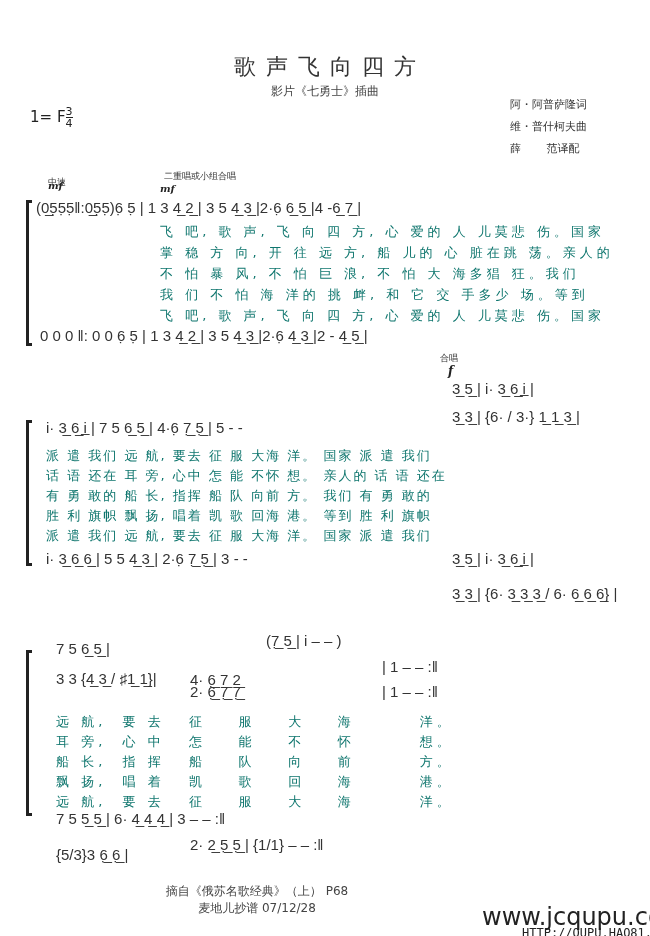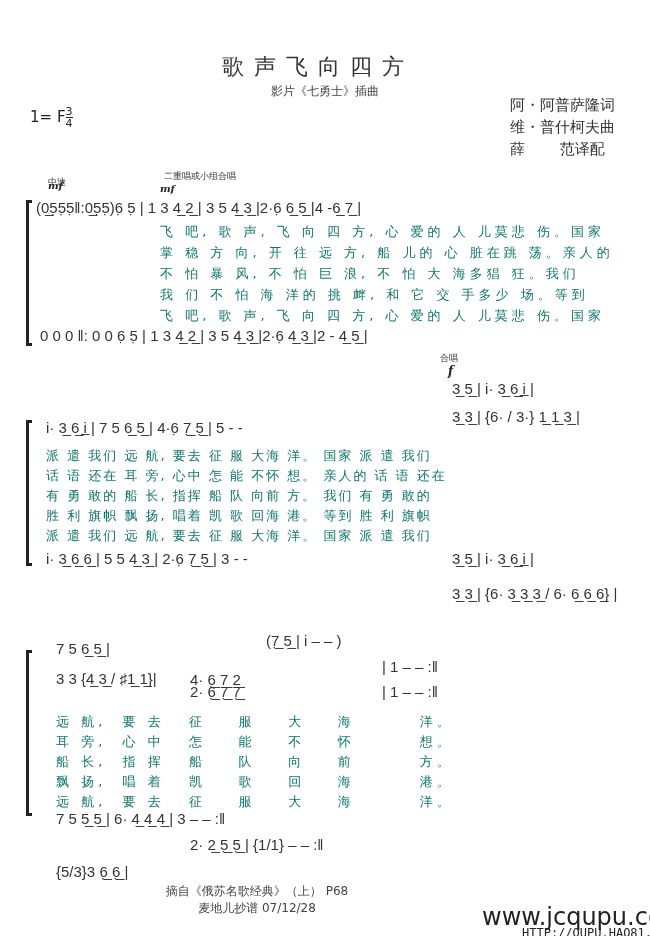--- a/index.html
+++ b/index.html
@@ -1,25 +1,25 @@
 <!DOCTYPE html>
 <html><head>
 <meta charset="utf-8">
 <style>
   html,body{margin:0;padding:0;background:#fff;}
   body{width:650px;height:936px;position:relative;overflow:hidden;
        font-family:"DejaVu Sans","Liberation Sans",sans-serif;color:#222;}
   .abs{position:absolute;white-space:nowrap;}
-  .title{left:0;width:636px;text-align:center;top:52px;font-size:22px;letter-spacing:10px;font-family:"DejaVu Serif",serif;color:#333;}
+  .title{left:0;width:636px;text-align:center;top:52px;font-size:22px;letter-spacing:10px;font-family:"DejaVu Serif",serif;color:#333;padding-left:12px;}
   .subtitle{left:0;width:650px;text-align:center;top:83px;font-size:12px;color:#444;font-family:"DejaVu Serif",serif;}
   .key{left:30px;top:106px;font-size:15px;}
   .frac{display:inline-block;vertical-align:middle;text-align:center;font-size:11px;line-height:11px;}
   .frac span{display:block;}
   .frac .num{border-bottom:1px solid #222;}
-  .credits{left:510px;top:94px;font-size:15px;line-height:22px;color:#333;}
+  .credits{left:510px;top:94px;font-size:11px;line-height:22px;color:#333;}
   .tempo{font-size:9px;color:#333;}
   .dyn{font-family:"DejaVu Serif",serif;font-style:italic;font-weight:bold;font-size:10px;}
   .notes{font-family:"Liberation Sans",sans-serif;font-size:15px;color:#333;text-align:right;}
   .lyr{font-size:13px;letter-spacing:4px;color:#0f766e;line-height:20px;}
   .brace{border:3px solid #222;border-right:none;width:3px;}
   .footer{left:0;width:514px;text-align:center;font-size:12px;color:#444;}
   .wm{left:482px;top:903px;font-size:24px;color:#222;}
   .wm2{left:522px;top:926px;font-size:12px;font-family:"DejaVu Sans Mono",monospace;color:#222;}
 </style>
 </head>
@@ -84,19 +84,19 @@
   <span>船 长,</span>&nbsp;&nbsp;<span>指 挥</span>&nbsp;&nbsp;&nbsp;<span>船</span>&nbsp;&nbsp;&nbsp;&nbsp;<span>队</span>&nbsp;&nbsp;&nbsp;&nbsp;<span>向</span>&nbsp;&nbsp;&nbsp;&nbsp;<span>前</span>&nbsp;&nbsp;&nbsp;&nbsp;&nbsp;&nbsp;&nbsp;&nbsp;<span>方。</span>
 </div>
 <div class="abs lyr" style="left:56px;top:772px;">
   <span>飘 扬,</span>&nbsp;&nbsp;<span>唱 着</span>&nbsp;&nbsp;&nbsp;<span>凯</span>&nbsp;&nbsp;&nbsp;&nbsp;<span>歌</span>&nbsp;&nbsp;&nbsp;&nbsp;<span>回</span>&nbsp;&nbsp;&nbsp;&nbsp;<span>海</span>&nbsp;&nbsp;&nbsp;&nbsp;&nbsp;&nbsp;&nbsp;&nbsp;<span>港。</span>
 </div>
 <div class="abs lyr" style="left:56px;top:792px;">
   <span>远 航,</span>&nbsp;&nbsp;<span>要 去</span>&nbsp;&nbsp;&nbsp;<span>征</span>&nbsp;&nbsp;&nbsp;&nbsp;<span>服</span>&nbsp;&nbsp;&nbsp;&nbsp;<span>大</span>&nbsp;&nbsp;&nbsp;&nbsp;<span>海</span>&nbsp;&nbsp;&nbsp;&nbsp;&nbsp;&nbsp;&nbsp;&nbsp;<span>洋。</span>
 </div>
 
 <div class="abs notes" style="left:56px;top:810px;">7  5     5̲ 5̲ |   6·     4̲      4̲        4̲   |   3     –     –     :‖</div>
-<div class="abs notes" style="left:56px;top:846px;margin-top:17px;">{5/3}3    6̣̲ 6̣̲ |</div>
+<div class="abs notes" style="left:56px;top:846px;">{5/3}3    6̣̲ 6̣̲ |</div>
 <div class="abs notes" style="left:190px;top:836px;">2·     2̲      5̣̲        5̣̲   |  {1/1}   –     –     :‖</div>
 
 <div class="abs footer" style="top:883px;">摘自《俄苏名歌经典》（上） P68</div>
 <div class="abs footer" style="top:900px;">麦地儿抄谱 07/12/28</div>
 <div class="abs wm">www.jcqupu.com</div>
 <div class="abs wm2">HTTP://QUPU.HAO81.NET</div>
 
 </body></html>

